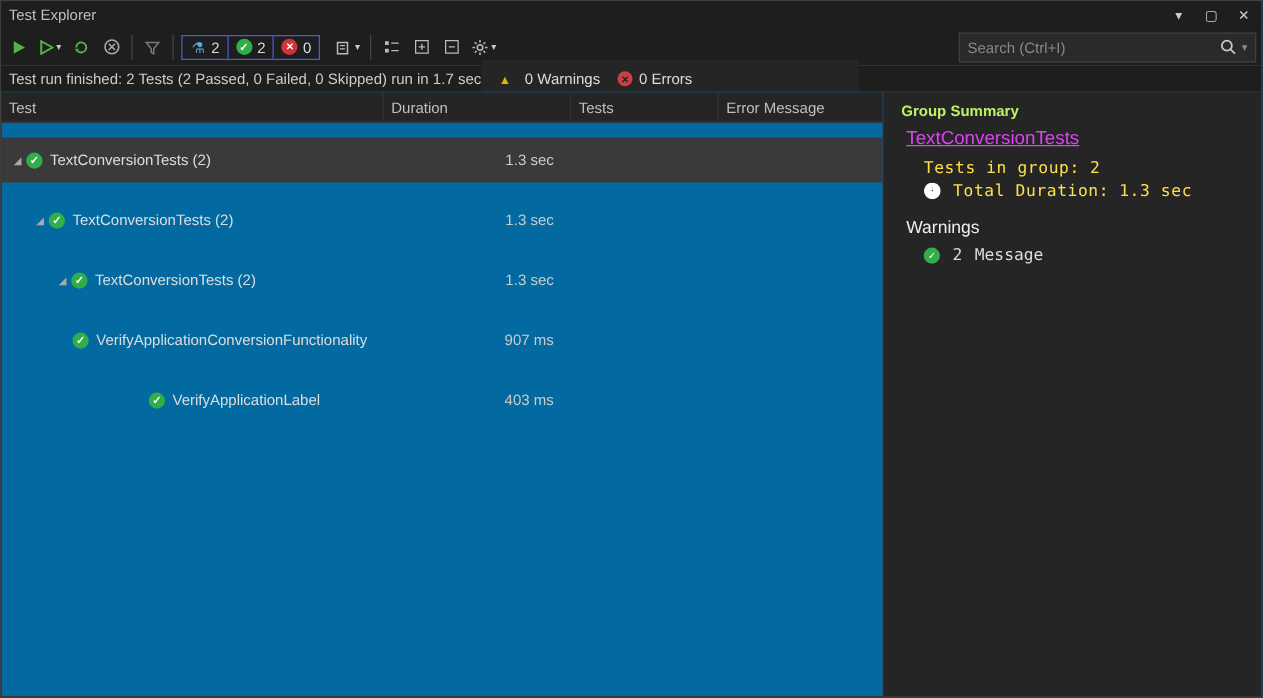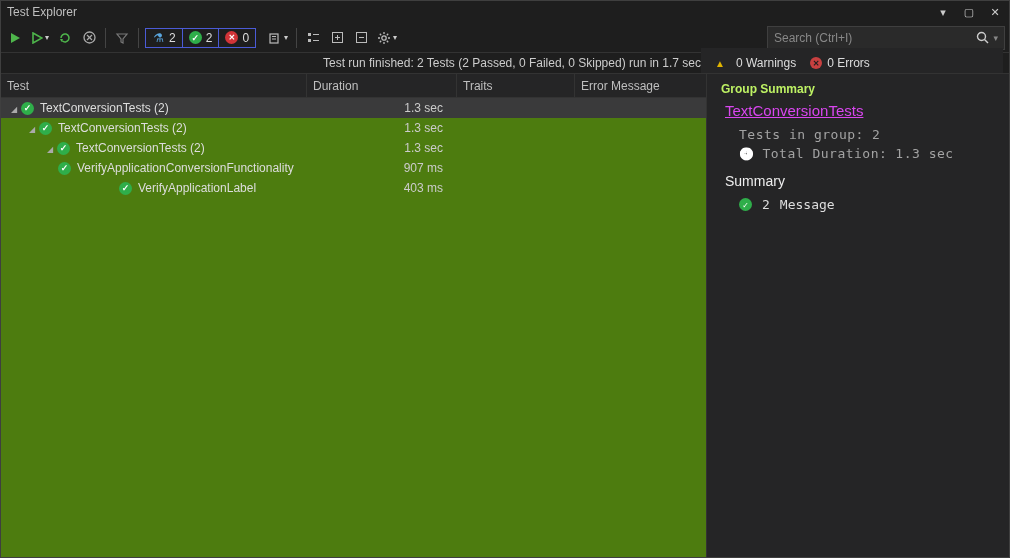--- a/index.html
+++ b/index.html
@@ -64,34 +64,34 @@
   .searchbox input {
     flex: 1; background: transparent; border: none; outline: none;
     color: #ccc; font-size: 12px;
   }
   .searchbox input::placeholder { color: #888; }
   .mag-icon { color: #ccc; display:flex; align-items:center; }
   .drop-caret { font-size: 9px; color: #888; padding-left:4px;}
 
   
   .statusbar {
-    display: flex; align-items: center; justify-content: flex-end;
+    display: flex; align-items: center; justify-content: flex-start;
     height: 20px; padding: 0 6px;
     background: #1e1e1e; color: #ccc;
   }
   .statusbar .right { display: flex; gap: 14px; align-items: center; }
 
   
   .main {
     flex: 1; display: flex; overflow: hidden;
     border-top: 1px solid #333;
   }
   .left {
     flex: 1; display: flex; flex-direction: column;
-    background: #4d7c0f; border-right: 1px solid #333;
+    background: #0369a1; border-right: 1px solid #333;
   }
   .right {
     width: 302px; background: #252526; padding: 8px 14px;
     color: #ddd;
   }
 
   
   .colheaders {
     display: flex; height: 24px; align-items: center;
     background: #252526; border-bottom: 1px solid #333;
@@ -100,22 +100,23 @@
   .col-test { width: 306px; padding-left: 8px; }
   .col-dur { width: 150px; text-align: left; }
   .col-traits { width: 118px; }
   .col-err { flex: 1; }
   .colheaders > div { border-right: 1px solid #333; height:100%; display:flex; align-items:center; padding-left:6px;}
   .colheaders > div:last-child{border-right:none;}
 
   
   .rows { flex:1; overflow:auto; }
   .row {
-    display: flex; align-items: center; height: 20px;
+    display: flex; align-items: center; height: 36px;
     color: #ddd;
+    margin-top: 12px;
   }
   .row.sel { background: #3a3a3b; }
   .row .cell-test { width: 306px; display:flex; align-items:center; }
   .row .cell-dur { width: 150px; text-align: right; padding-right: 14px; color:#ccc;}
   .caret {
     width: 10px; display:inline-block; color:#aaa; font-size:10px;
   }
   .caret.open::before { content: "◢"; font-size:8px;}
   .pass-icon {
     width:13px; height:13px; border-radius:50%;
@@ -138,21 +139,21 @@
   .err-icon-sm {
     width:12px;height:12px;border-radius:50%;
     background:#c84040; display:inline-flex; align-items:center; justify-content:center;
     color:#c84040;
   }
   .err-icon-sm::after{content:"✕"; color:#1e1e1e; font-size:8px; font-weight:bold;}
 
   
   .right .hdr { font-weight:600; color:#bef264; margin-bottom:6px; }
   .right .name { font-size:15px; color:#d946ef; margin: 4px 0 8px 4px; text-decoration: underline; }
-  .right .line { display:flex; align-items:center; gap:8px; margin:4px 0 4px 18px; font-family: Consolas, monospace; font-size:13px; color:#a3a3a3; letter-spacing:0.5px;}
+  .right .line { display:flex; align-items:center; gap:8px; margin:4px 0 4px 18px; font-family: Consolas, monospace; font-size:13px; color:#fde047; letter-spacing:0.5px;}
   .right .section { margin-top:12px; font-size:14px; color:#eee; margin-left:4px;}
   .right .outline { display:flex; align-items:center; gap:10px; margin:8px 0 0 18px; font-family: Consolas, monospace; font-size:13px;}
   .clock-icon::before{content:"🕘"; font-size:12px; filter:grayscale(1) brightness(1.4);}
 </style>
 </head>
 <body>
 
 <div class="titlebar">
   <span class="title">Test Explorer</span>
   <div class="winctrls">
@@ -283,21 +284,21 @@
       <span>0 Errors</span>
     </span>
   </div>
 </div>
 
 <div class="main">
   <div class="left">
     <div class="colheaders">
       <div class="col-test">Test</div>
       <div class="col-dur">Duration</div>
-      <div class="col-traits">Traits</div>
+      <div class="col-traits">Tests</div>
       <div class="col-err">Error Message</div>
     </div>
     <div class="rows" id="rows">
         <div class="row sel">
           <div class="cell-test" style="padding-left: 10px;">
             <span class="caret open"></span>
             <span class="pass-icon"></span>
             <span>TextConversionTests  (2)</span>
           </div>
           <div class="cell-dur">1.3 sec</div>
@@ -342,20 +343,20 @@
     <div class="name">TextConversionTests</div>
     <div class="line">
       <span>Tests in group:</span>
       <span>2</span>
     </div>
     <div class="line">
       <span class="clock-icon"></span>
       <span>Total Duration:</span>
       <span>1.3 sec</span>
     </div>
-    <div class="section">Summary</div>
+    <div class="section">Warnings</div>
     <div class="outline">
       <span class="pass-icon" style="margin:0"></span>
       <span>2</span>
       <span>Message</span>
     </div>
   </div>
 </div>
 
 </body></html>

